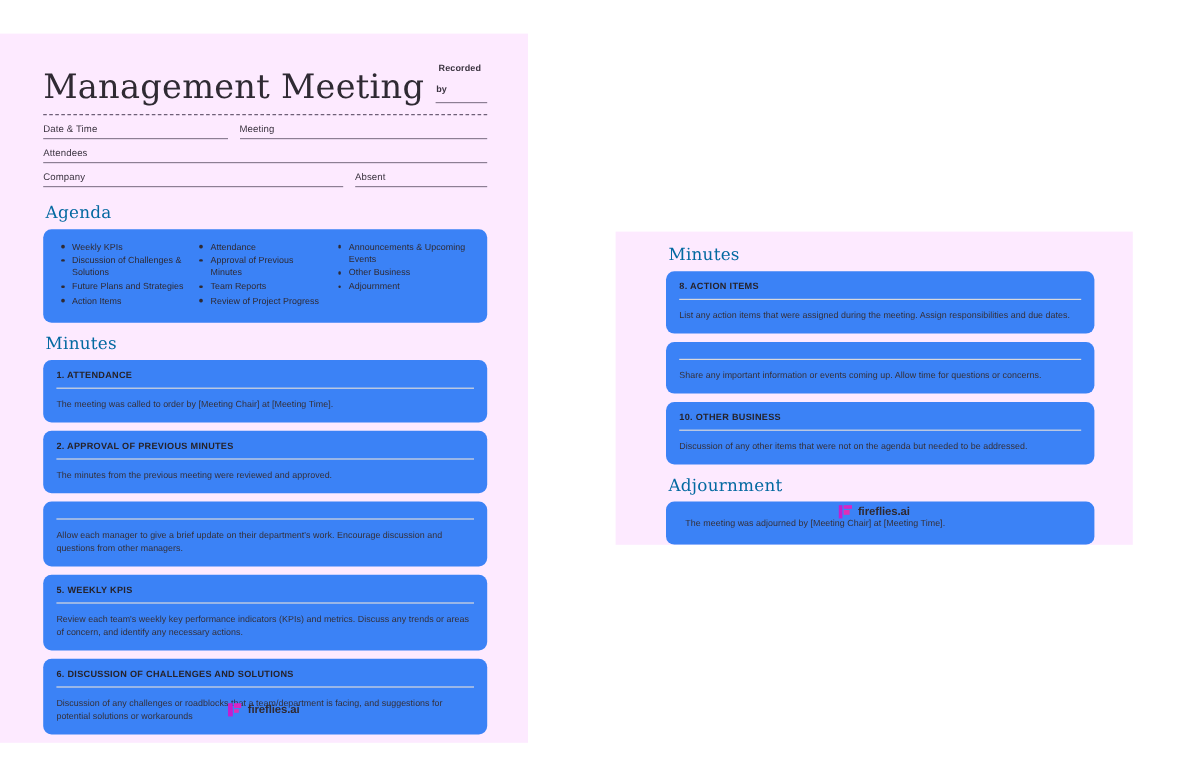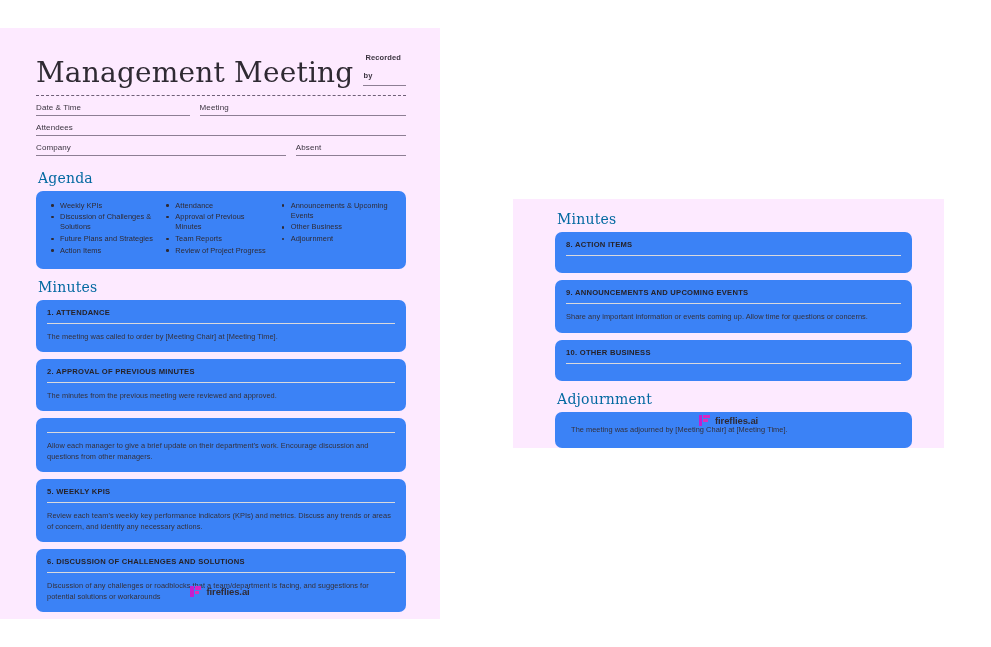--- a/index.html
+++ b/index.html
@@ -337,31 +337,32 @@
 
   <div class="gutter"></div>
 
   <div class="page page-right">
 
     <div class="section-head first">Minutes</div>
 
     <div class="card minute-card">
       <div class="minute-title">8. ACTION ITEMS</div>
       <div class="minute-divider"></div>
-    </div>
-
-    <div class="card minute-card">
-      <div class="minute-title">9. ANNOUNCEMENTS AND UPCOMING EVENTS</div>
+      <div class="minute-body">List any action items that were assigned during the meeting. Assign responsibilities and due dates.</div>
+    </div>
+
+    <div class="card minute-card">
       <div class="minute-divider"></div>
       <div class="minute-body">Share any important information or events coming up. Allow time for questions or concerns.</div>
     </div>
 
     <div class="card minute-card">
       <div class="minute-title">10. OTHER BUSINESS</div>
       <div class="minute-divider"></div>
+      <div class="minute-body">Discussion of any other items that were not on the agenda but needed to be addressed.</div>
     </div>
 
     <div class="section-head tight">Adjournment</div>
 
     <div class="card adjourn-card">
       <div class="minute-body">The meeting was adjourned by [Meeting Chair] at [Meeting Time].</div>
     </div>
 
     <div class="footer-logo">
       <span class="logo-mark">

